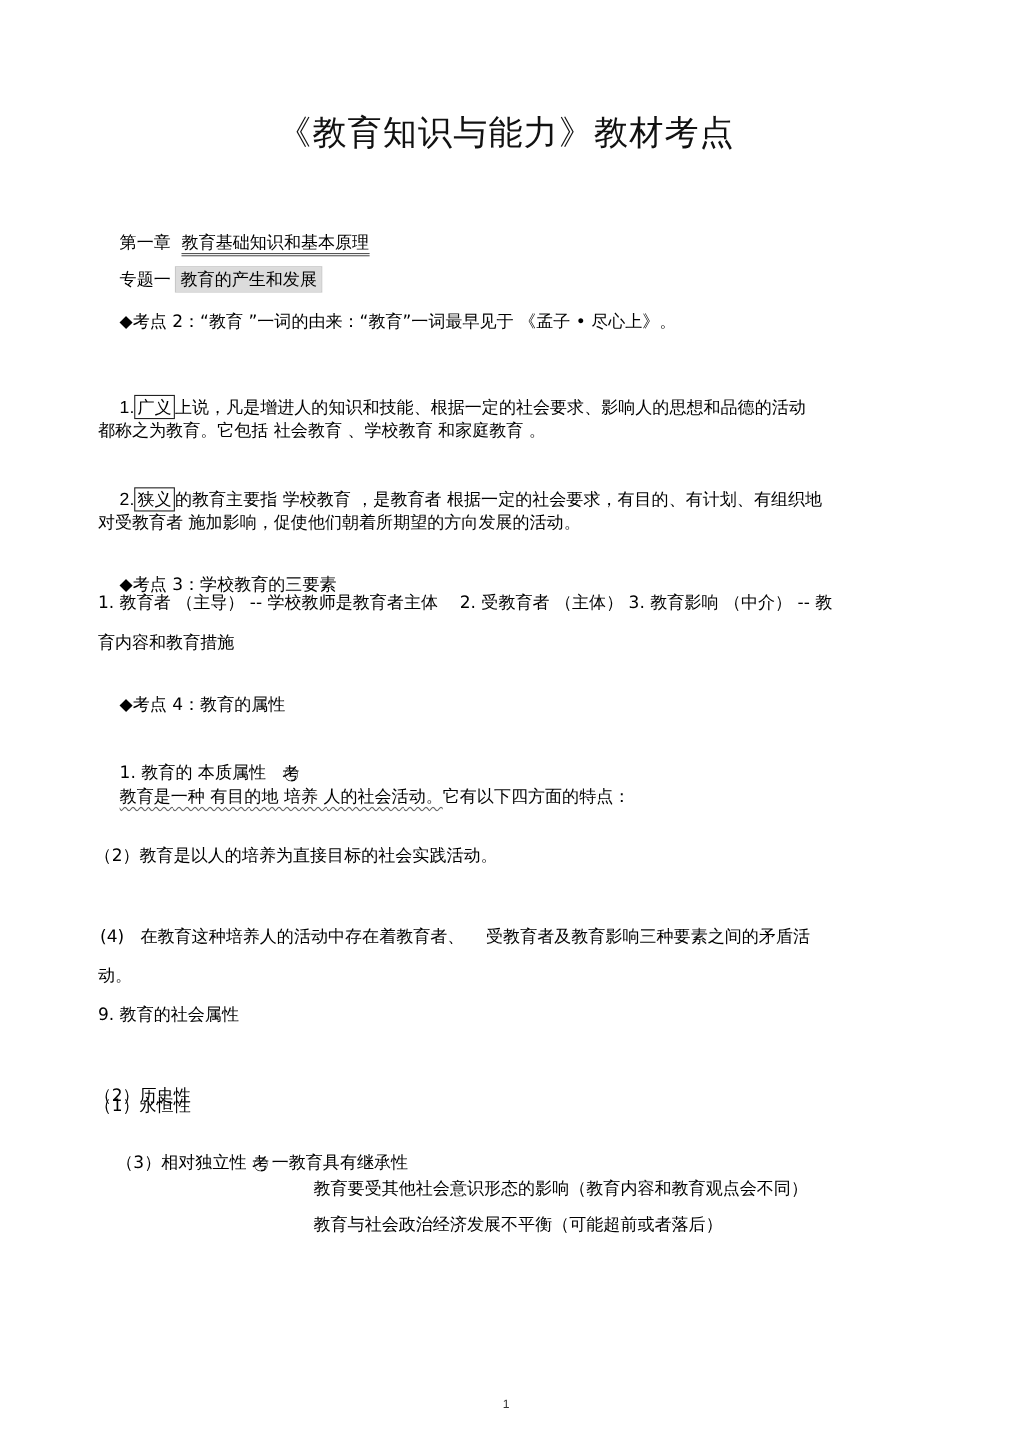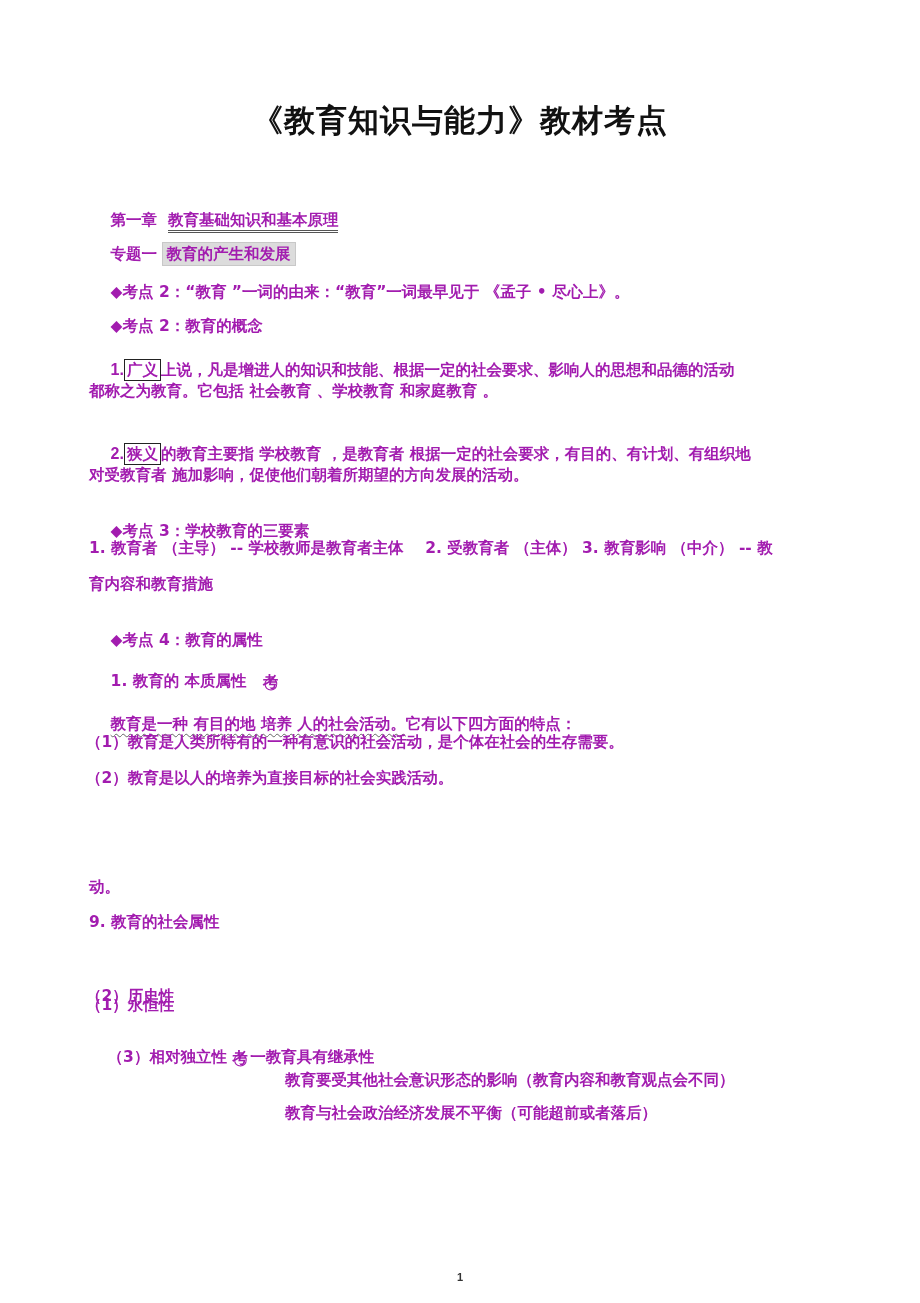--- a/index.html
+++ b/index.html
@@ -1,21 +1,21 @@
 <!DOCTYPE html>
 <html><head>
 <meta charset="utf-8">
 <style>
   html, body { margin: 0; padding: 0; background: #ffffff; }
   body { width: 920px; height: 1303px; position: relative; overflow: hidden;
          font-family: "DejaVu Sans", "Liberation Sans", sans-serif; color: #111; }
-  .page { position: absolute; left: 0; top: 0; width: 920px; height: 978px; font-weight: bold; }
+  .page { position: absolute; left: 0; top: 0; width: 920px; height: 978px; }
   .title { position: absolute; left: 0; width: 920px; top: 100px; text-align: center;
            font-size: 31px; letter-spacing: 1px; font-family: "DejaVu Sans", sans-serif; color:#111; }
-  .line { position: absolute; left: 89px; font-size: 15.5px; line-height: 20px; white-space: pre; color:#a21caf; }
+  .line { position: absolute; left: 89px; font-size: 15.5px; line-height: 20px; white-space: pre; color:#000000; }
   .num { font-family: "Liberation Sans", sans-serif; font-size: 16px; }
   .dunder { border-bottom: 3px double #555; padding-bottom: 1px; }
   .shade { background: #dcdcdc; padding: 2px 4px; outline: 1px solid #c8c8c8; }
   .boxed { border: 1px solid #222; padding: 1px 2px; }
   .wavy { text-decoration: underline wavy #666; text-decoration-thickness: 1px; text-underline-offset: 4px; }
   .garble { display: inline-block; position: relative; width: 18px; }
   .garble span { position: absolute; left: 0; top: -14px; }
   .garble span.b { left: 1px; font-size: 14px; top: -12px; }
   .pagenum { position: absolute; left: 0; width: 920px; top: 1271px; text-align: center;
              font-size: 11px; font-family: "Liberation Sans", sans-serif; color:#333; }
@@ -32,23 +32,20 @@
   </div>
 
   <div class="line" style="top:224px;">
     <span>专题一</span>&nbsp;<span class="shade">教育的产生和发展</span>
   </div>
 
   <div class="line" style="top:262px;">
     <span>◆</span><span>考点 2：“教育 ”一词的由来：“教育”一词最早见于 《孟子 • 尽心上》。</span>
   </div>
 
-  <div class="line" style="top:296px;">
-    <span>◆</span><span>考点 2：教育的概念</span>
-  </div>
 
   <div class="line" style="top:340px;">
     <span class="num">1.</span><span class="boxed">广义</span><span>上说，凡是增进人的知识和技能、根据一定的社会要求、影响人的思想和品德的活动</span>
   </div>
   <div class="line" style="top:381px;">都称之为教育。它包括 社会教育 、学校教育 和家庭教育 。</div>
 
   <div class="line" style="top:424px;">
     <span class="num">2.</span><span class="boxed">狭义</span><span>的教育主要指 学校教育 ，是教育者 根据一定的社会要求，有目的、有计划、有组织地</span>
   </div>
   <div class="line" style="top:465px;">对受教育者 施加影响，促使他们朝着所期望的方向发展的活动。</div>
@@ -56,30 +53,30 @@
   <div class="line" style="top:501px;">
     <span>◆</span><span>考点 3：学校教育的三要素</span>
   </div>
   <div class="line" style="top:538px;">1. 教育者 （主导） -- 学校教师是教育者主体    2. 受教育者 （主体） 3. 教育影响 （中介） -- 教</div>
   <div class="line" style="top:574px;">育内容和教育措施</div>
 
   <div class="line" style="top:610px;">
     <span>◆</span><span>考点 4：教育的属性</span>
   </div>
 
-  <div class="line" style="top:651px;">
+  <div class="line" style="top:672px;">
     <span>1. 教育的 本质属性</span>&nbsp;&nbsp;&nbsp;<span class="garble"><span>考</span><span class="b">〇</span></span>
   </div>
 
   <div class="line" style="top:694px;">
     <span class="wavy">教育是一种 有目的地 培养 人的社会活动。</span><span>它有以下四方面的特点：</span>
   </div>
 
-  <div class="line" style="left:86px; top:732px;">（1）教育是人类所特有的一种有意识的社会活动，是个体在社会的生存需要。</div>
   <div class="line" style="left:86px; top:768px;">（2）教育是以人的培养为直接目标的社会实践活动。</div>
+  <div class="line" style="left:86px; top:841px;"> (4)   在教育这种培养人的活动中存在着教育者、    受教育者及教育影响三种要素之间的矛盾活</div>
   <div class="line" style="top:877px;">动。</div>
 
   <div class="line" style="top:912px;">9. 教育的社会属性</div>
   <div class="line" style="left:86px; top:949px;margin-top:46px;">（1）永恒性</div>
   <div class="line" style="left:86px; top:986px;">（2）历史性</div>
 
   <div class="line" style="left:86px; top:1027px;">
     <span>（3）相对独立性 </span><span class="garble"><span>考</span><span class="b">〇</span></span><span>一教育具有继承性</span>
   </div>
 

